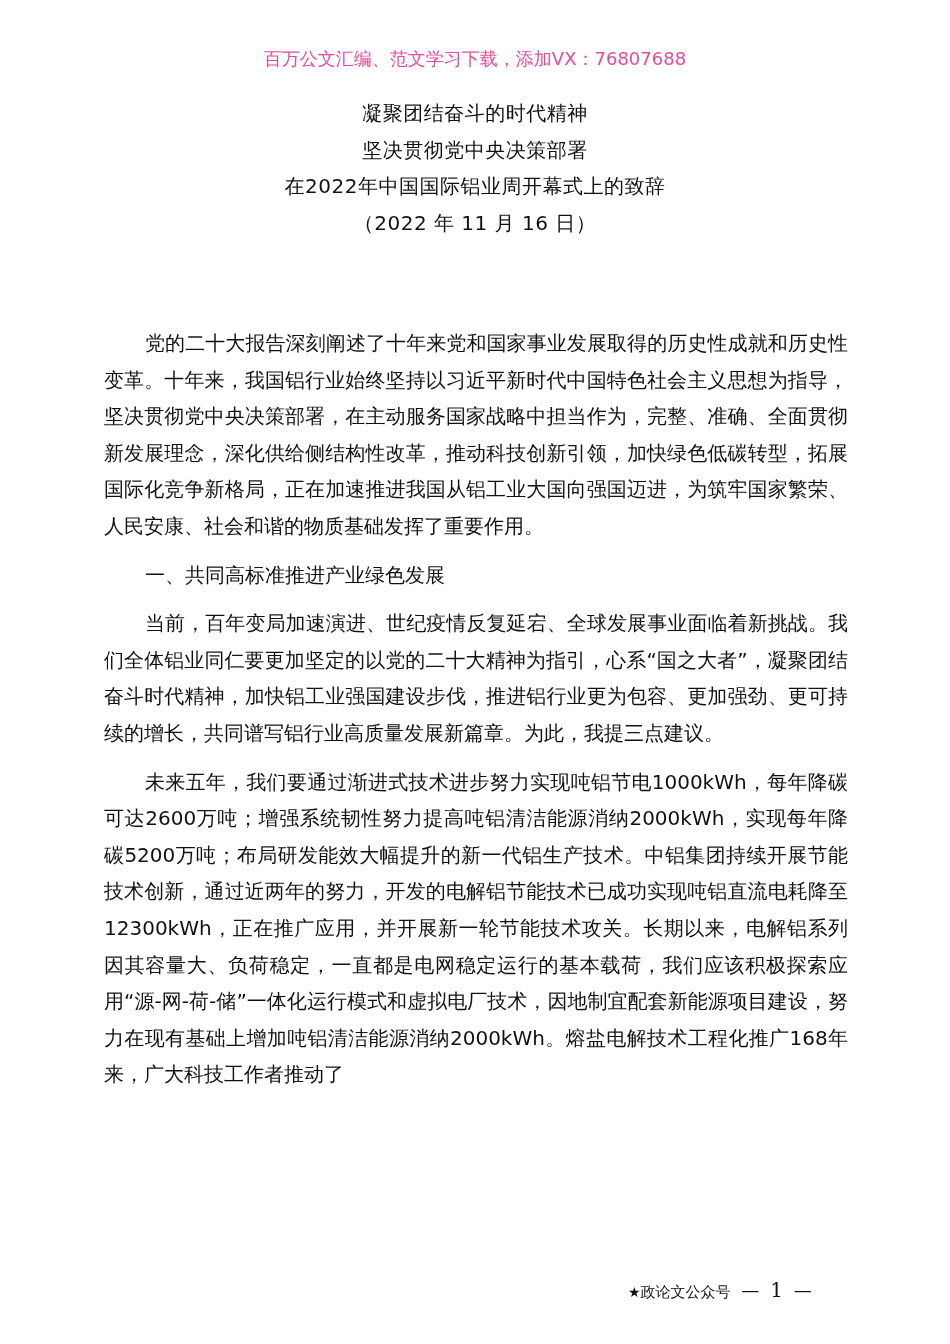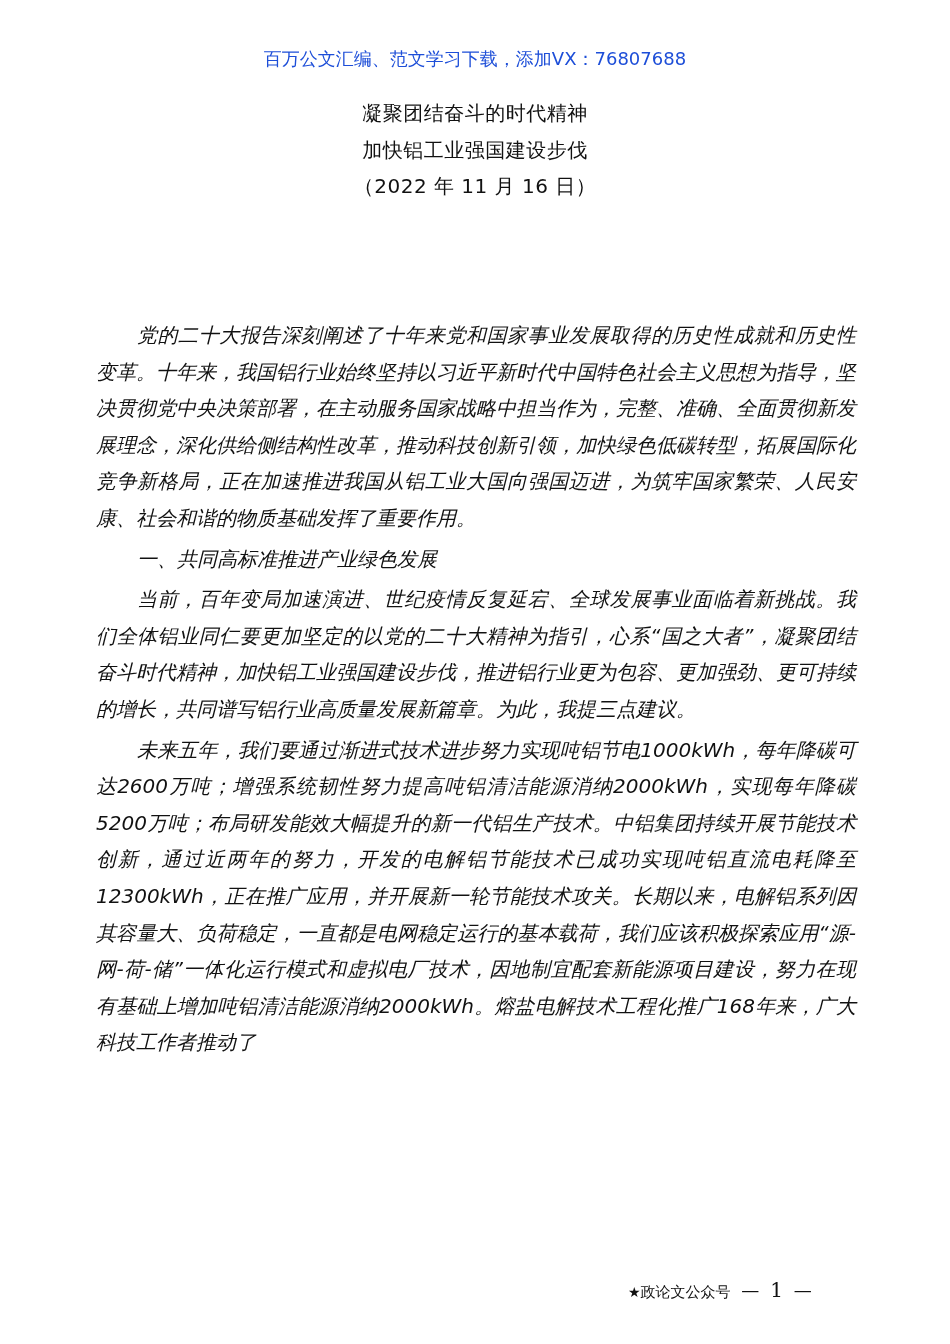--- a/index.html
+++ b/index.html
@@ -1,34 +1,35 @@
 <!DOCTYPE html>
 <html><head>
 <meta charset="utf-8">
 <style>
   html, body { margin: 0; padding: 0; background: #ffffff; }
   body { width: 950px; height: 1344px; position: relative; overflow: hidden; font-family: "DejaVu Sans", sans-serif; color: #111111; }
-  .banner { position: absolute; top: 45px; left: 0; width: 950px; text-align: center; font-size: 18px; color: #1d4ed8; line-height: 28px; }
+  .banner { position: absolute; top: 45px; left: 0; width: 950px; text-align: center; font-size: 18px; color: #ec4899; line-height: 28px; }
   .title-block { position: absolute; top: 95px; left: 0; width: 950px; text-align: center; }
   .title-line { font-size: 20px; line-height: 36.5px; height: 36.5px; letter-spacing: 0.5px; }
   .body { position: absolute; top: 313px; left: 92px; width: 768px; font-size: 20px; line-height: 36.6px; text-align: justify; }
-  .para { margin: 4px; text-indent: 41px; font-style: italic; }
+  .para { margin: 12px; text-indent: 41px; }
   .footer { position: absolute; top: 1282px; left: 628px; font-size: 15px; line-height: 16px; white-space: nowrap; }
   .footer .star { font-size: 14px; }
   .footer .dash { font-family: "DejaVu Serif", serif; font-size: 18px; margin: 0 6px; }
   .footer .num { font-family: "DejaVu Serif", serif; font-size: 20px; }
 </style>
 </head>
 <body>
 
 <div class="banner">百万公文汇编、范文学习下载，添加VX：76807688</div>
 
 <div class="title-block">
   <div class="title-line">凝聚团结奋斗的时代精神</div>
-  <div class="title-line">加快铝工业强国建设步伐</div>
+  <div class="title-line">坚决贯彻党中央决策部署</div>
+  <div class="title-line">在2022年中国国际铝业周开幕式上的致辞</div>
   <div class="title-line">（2022 年 11 月 16 日）</div>
 </div>
 
 <div class="body">
   <p class="para">党的二十大报告深刻阐述了十年来党和国家事业发展取得的历史性成就和历史性变革。十年来，我国铝行业始终坚持以习近平新时代中国特色社会主义思想为指导，坚决贯彻党中央决策部署，在主动服务国家战略中担当作为，完整、准确、全面贯彻新发展理念，深化供给侧结构性改革，推动科技创新引领，加快绿色低碳转型，拓展国际化竞争新格局，正在加速推进我国从铝工业大国向强国迈进，为筑牢国家繁荣、人民安康、社会和谐的物质基础发挥了重要作用。</p>
   <p class="para">一、共同高标准推进产业绿色发展</p>
   <p class="para">当前，百年变局加速演进、世纪疫情反复延宕、全球发展事业面临着新挑战。我们全体铝业同仁要更加坚定的以党的二十大精神为指引，心系“国之大者”，凝聚团结奋斗时代精神，加快铝工业强国建设步伐，推进铝行业更为包容、更加强劲、更可持续的增长，共同谱写铝行业高质量发展新篇章。为此，我提三点建议。</p>
   <p class="para">未来五年，我们要通过渐进式技术进步努力实现吨铝节电1000kWh，每年降碳可达2600万吨；增强系统韧性努力提高吨铝清洁能源消纳2000kWh，实现每年降碳5200万吨；布局研发能效大幅提升的新一代铝生产技术。中铝集团持续开展节能技术创新，通过近两年的努力，开发的电解铝节能技术已成功实现吨铝直流电耗降至12300kWh，正在推广应用，并开展新一轮节能技术攻关。长期以来，电解铝系列因其容量大、负荷稳定，一直都是电网稳定运行的基本载荷，我们应该积极探索应用“源-网-荷-储”一体化运行模式和虚拟电厂技术，因地制宜配套新能源项目建设，努力在现有基础上增加吨铝清洁能源消纳2000kWh。熔盐电解技术工程化推广168年来，广大科技工作者推动了</p>
 </div>
 

